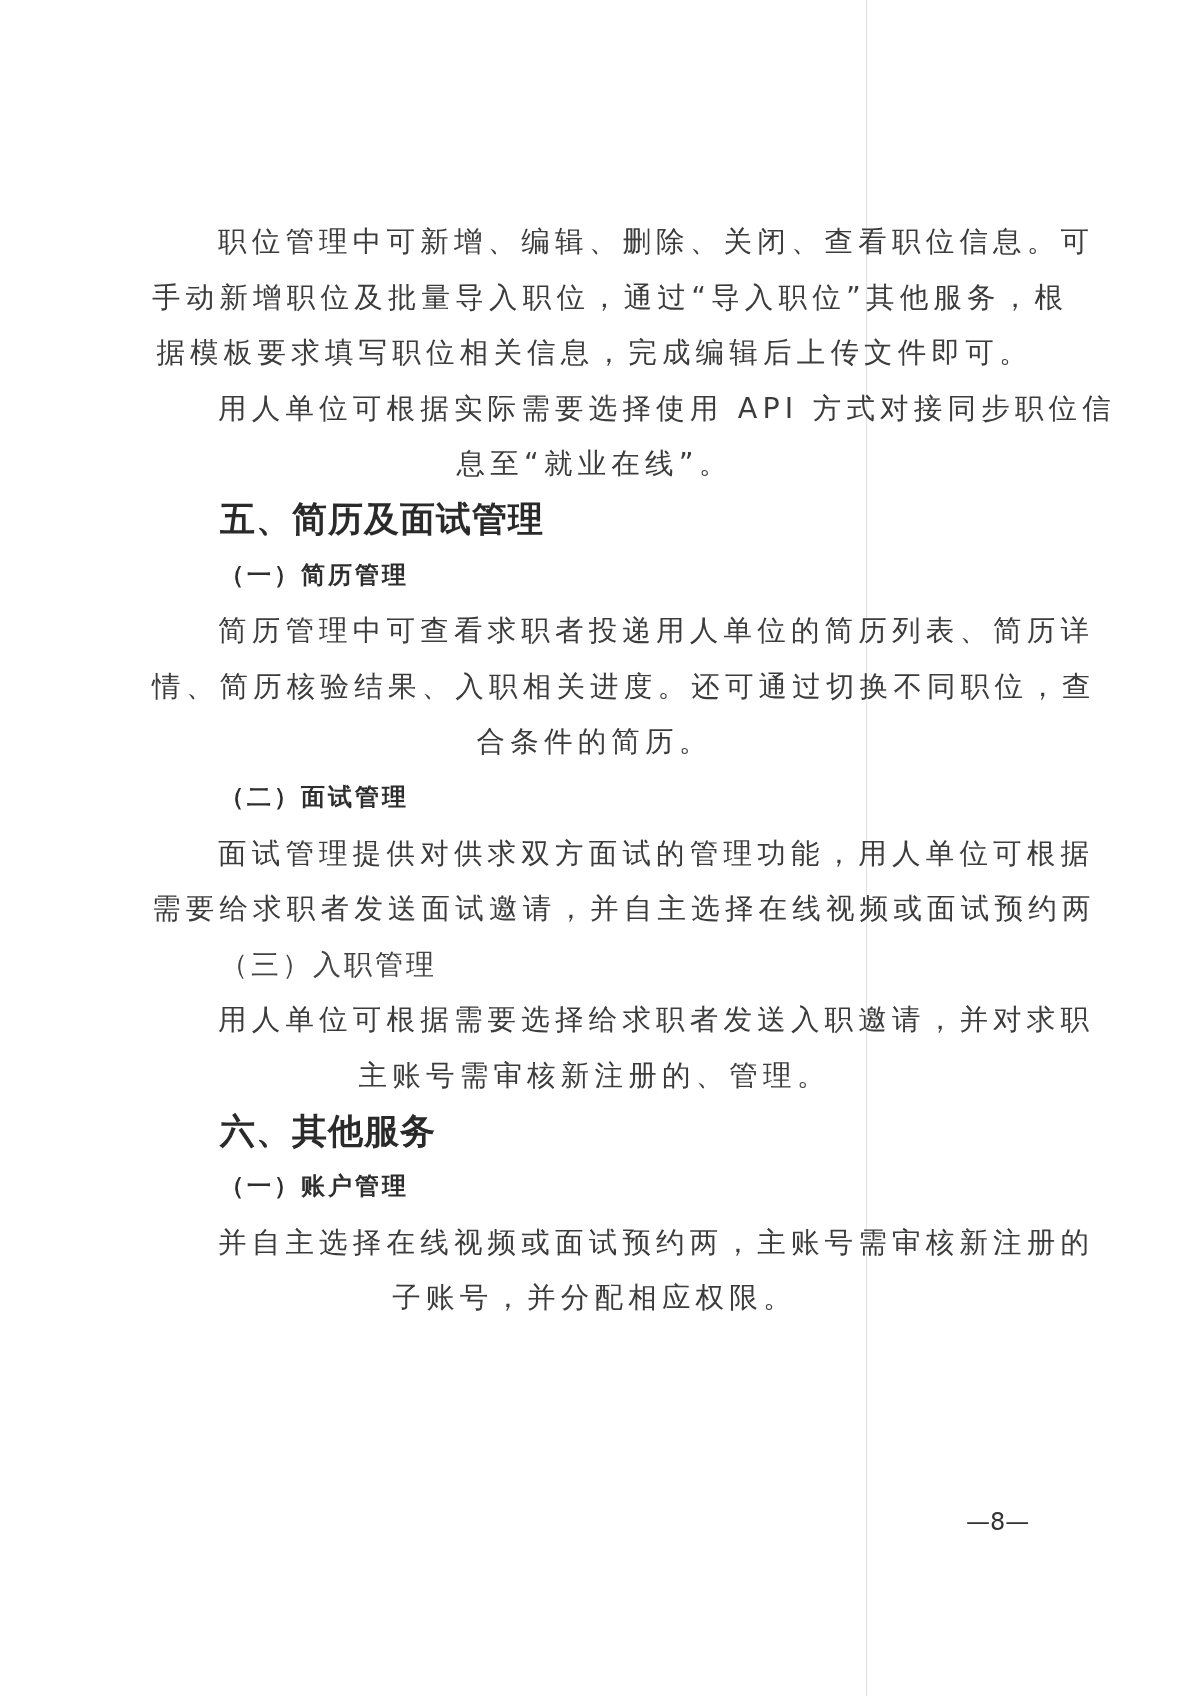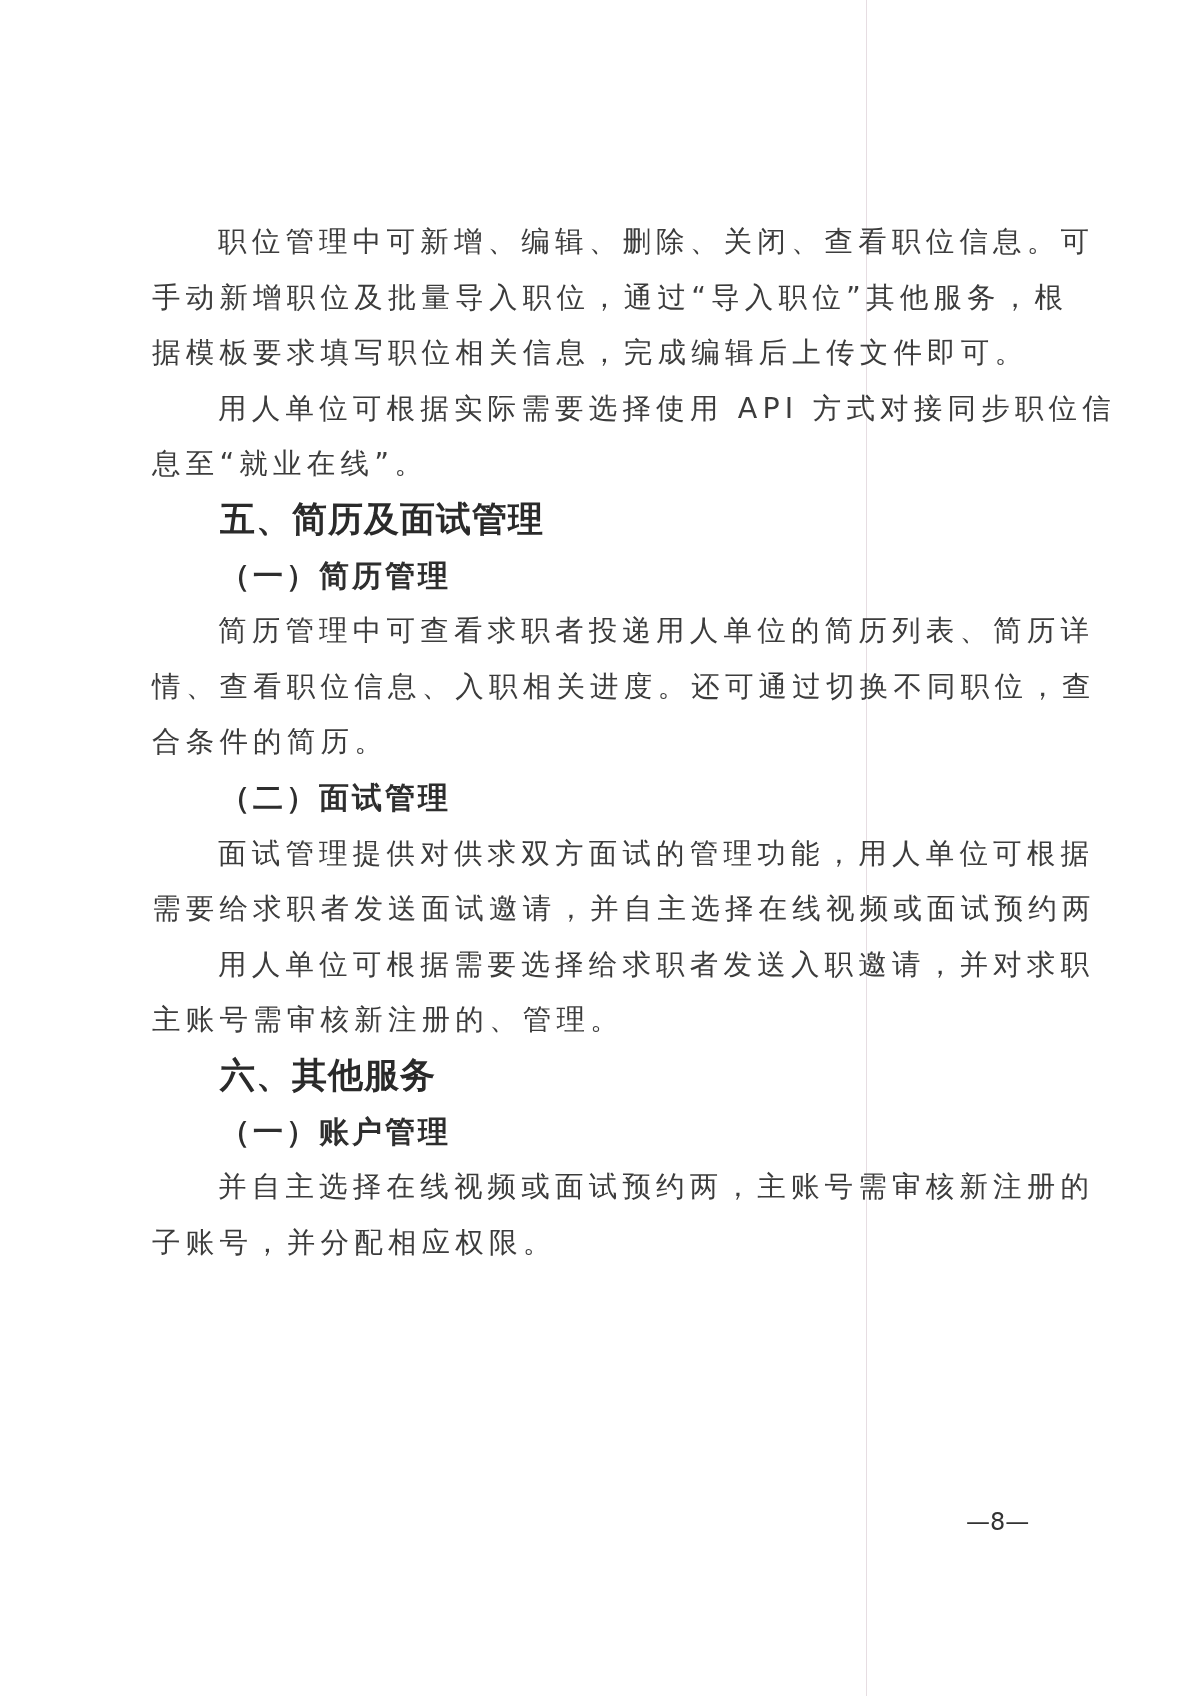--- a/index.html
+++ b/index.html
@@ -19,28 +19,28 @@
   .line {
     height: 55.6px; line-height: 55.6px; font-size: 28.5px;
     white-space: nowrap; letter-spacing: 5.2px;
   }
   .para-first { text-indent: 66px; }
   .h1 {
     font-weight: bold; font-size: 35px; color: #2a2a2a;
     padding-left: 68px; letter-spacing: 1px;
   }
   .h2 {
-    font-weight: bold; font-size: 30px; color: #2e2e2e;
+    font-weight: bold; font-size: 24px; color: #2e2e2e;
     padding-left: 68px; letter-spacing: 3px;
   }
   .h2-plain {
     font-weight: normal; font-size: 28px; color: #444;
     padding-left: 68px; letter-spacing: 3px;
   }
-  .body-text { color: #3c3c3c; }
+  .body-text { color: #3c3c3c; text-align: center; }
   .page-number {
     position: absolute; left: 966px; top: 1508px;
     font-size: 24px; color: #333; letter-spacing: 0;
   }
 </style>
 </head>
 <body>
 
 <div class="fold-line"></div>
 
@@ -56,31 +56,32 @@
     <div class="line body-text para-first">用人单位可根据实际需要选择使用 API 方式对接同步职位信</div>
     <div class="line body-text">息至“就业在线”。</div>
   </div>
 
   <div class="line h1">五、简历及面试管理</div>
 
   <div class="line h2">（一）简历管理</div>
 
   <div>
     <div class="line body-text para-first">简历管理中可查看求职者投递用人单位的简历列表、简历详</div>
-    <div class="line body-text">情、查看职位信息、入职相关进度。还可通过切换不同职位，查</div>
+    <div class="line body-text">情、简历核验结果、入职相关进度。还可通过切换不同职位，查</div>
     <div class="line body-text">合条件的简历。</div>
   </div>
 
   <div class="line h2">（二）面试管理</div>
 
   <div>
     <div class="line body-text para-first">面试管理提供对供求双方面试的管理功能，用人单位可根据</div>
     <div class="line body-text">需要给求职者发送面试邀请，并自主选择在线视频或面试预约两</div>
   </div>
 
+  <div class="line h2-plain">（三）入职管理</div>
 
   <div>
     <div class="line body-text para-first">用人单位可根据需要选择给求职者发送入职邀请，并对求职</div>
     <div class="line body-text">主账号需审核新注册的、管理。</div>
   </div>
 
   <div class="line h1">六、其他服务</div>
 
   <div class="line h2">（一）账户管理</div>
 

